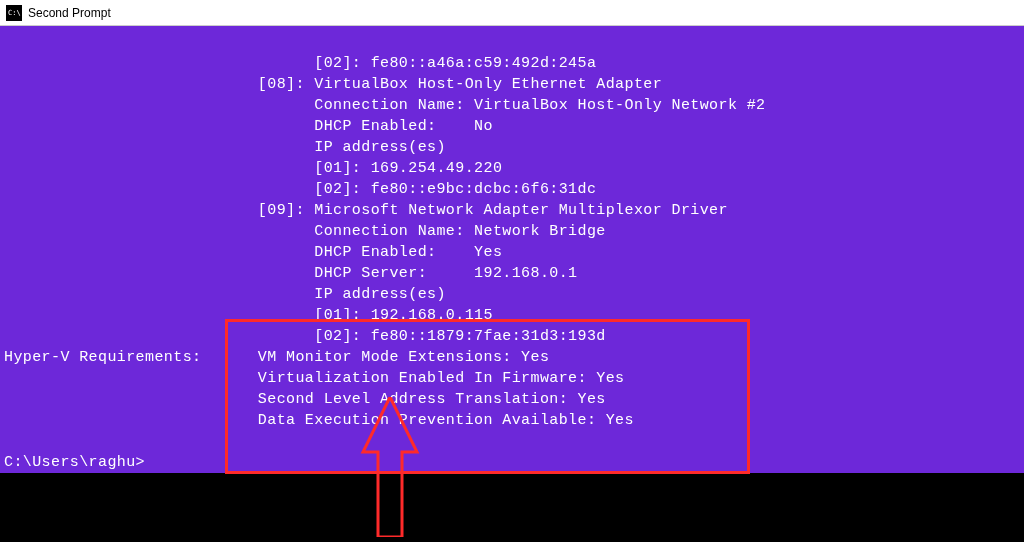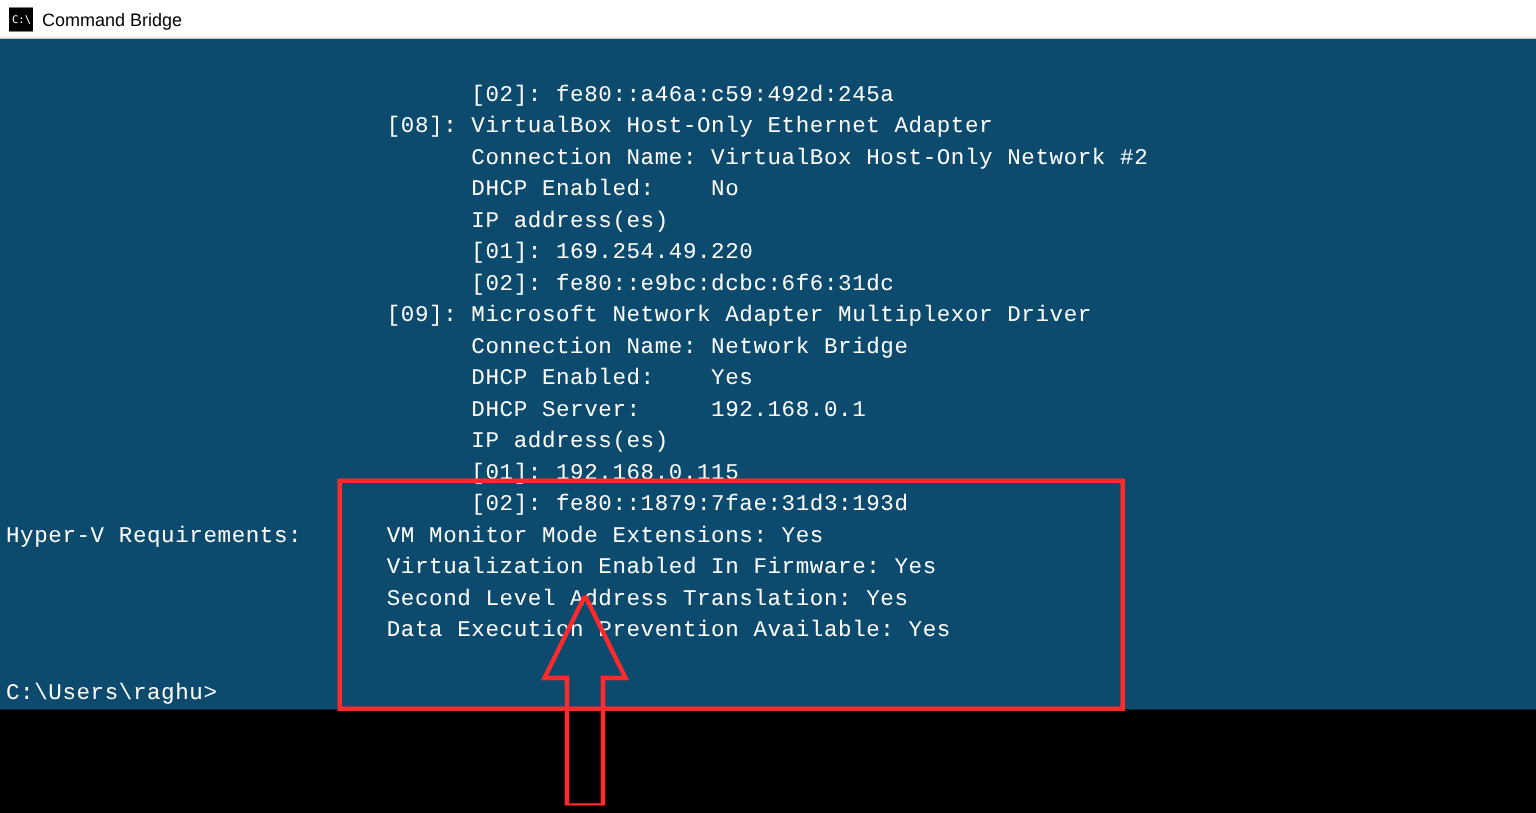--- a/index.html
+++ b/index.html
@@ -26,21 +26,21 @@
     width: 16px;
     height: 16px;
     margin-right: 6px;
     background: #000;
     display: flex;
     align-items: center;
     justify-content: center;
   }
   .titlebar-icon svg { display: block; }
   .terminal {
-    background: #0c4a6e;
+    background: #6d28d9;
     color: #fff;
     font-size: 15px;
     line-height: 21px;
     padding: 6px 4px 0 4px;
     white-space: pre;
     letter-spacing: 0.4px;
   }
   .hl-box {
     position: absolute;
     border: 3px solid #ff2a2a;
@@ -64,21 +64,21 @@
 </head>
 <body>
 
 <div class="titlebar">
   <span class="titlebar-icon">
     <svg width="14" height="12" viewBox="0 0 14 12">
       <rect x="0" y="0" width="14" height="12" fill="#000"></rect>
       <text x="1" y="8" font-size="7" fill="#fff" font-family="monospace">C:\</text>
     </svg>
   </span>
-  <span>Command Bridge</span>
+  <span>Second Prompt</span>
 </div>
 
 <div class="terminal">
 <span>                                 [02]: fe80::a46a:c59:492d:245a</span>
 <span>                           [08]: VirtualBox Host-Only Ethernet Adapter</span>
 <span>                                 Connection Name: VirtualBox Host-Only Network #2</span>
 <span>                                 DHCP Enabled:    No</span>
 <span>                                 IP address(es)</span>
 <span>                                 [01]: 169.254.49.220</span>
 <span>                                 [02]: fe80::e9bc:dcbc:6f6:31dc</span>

